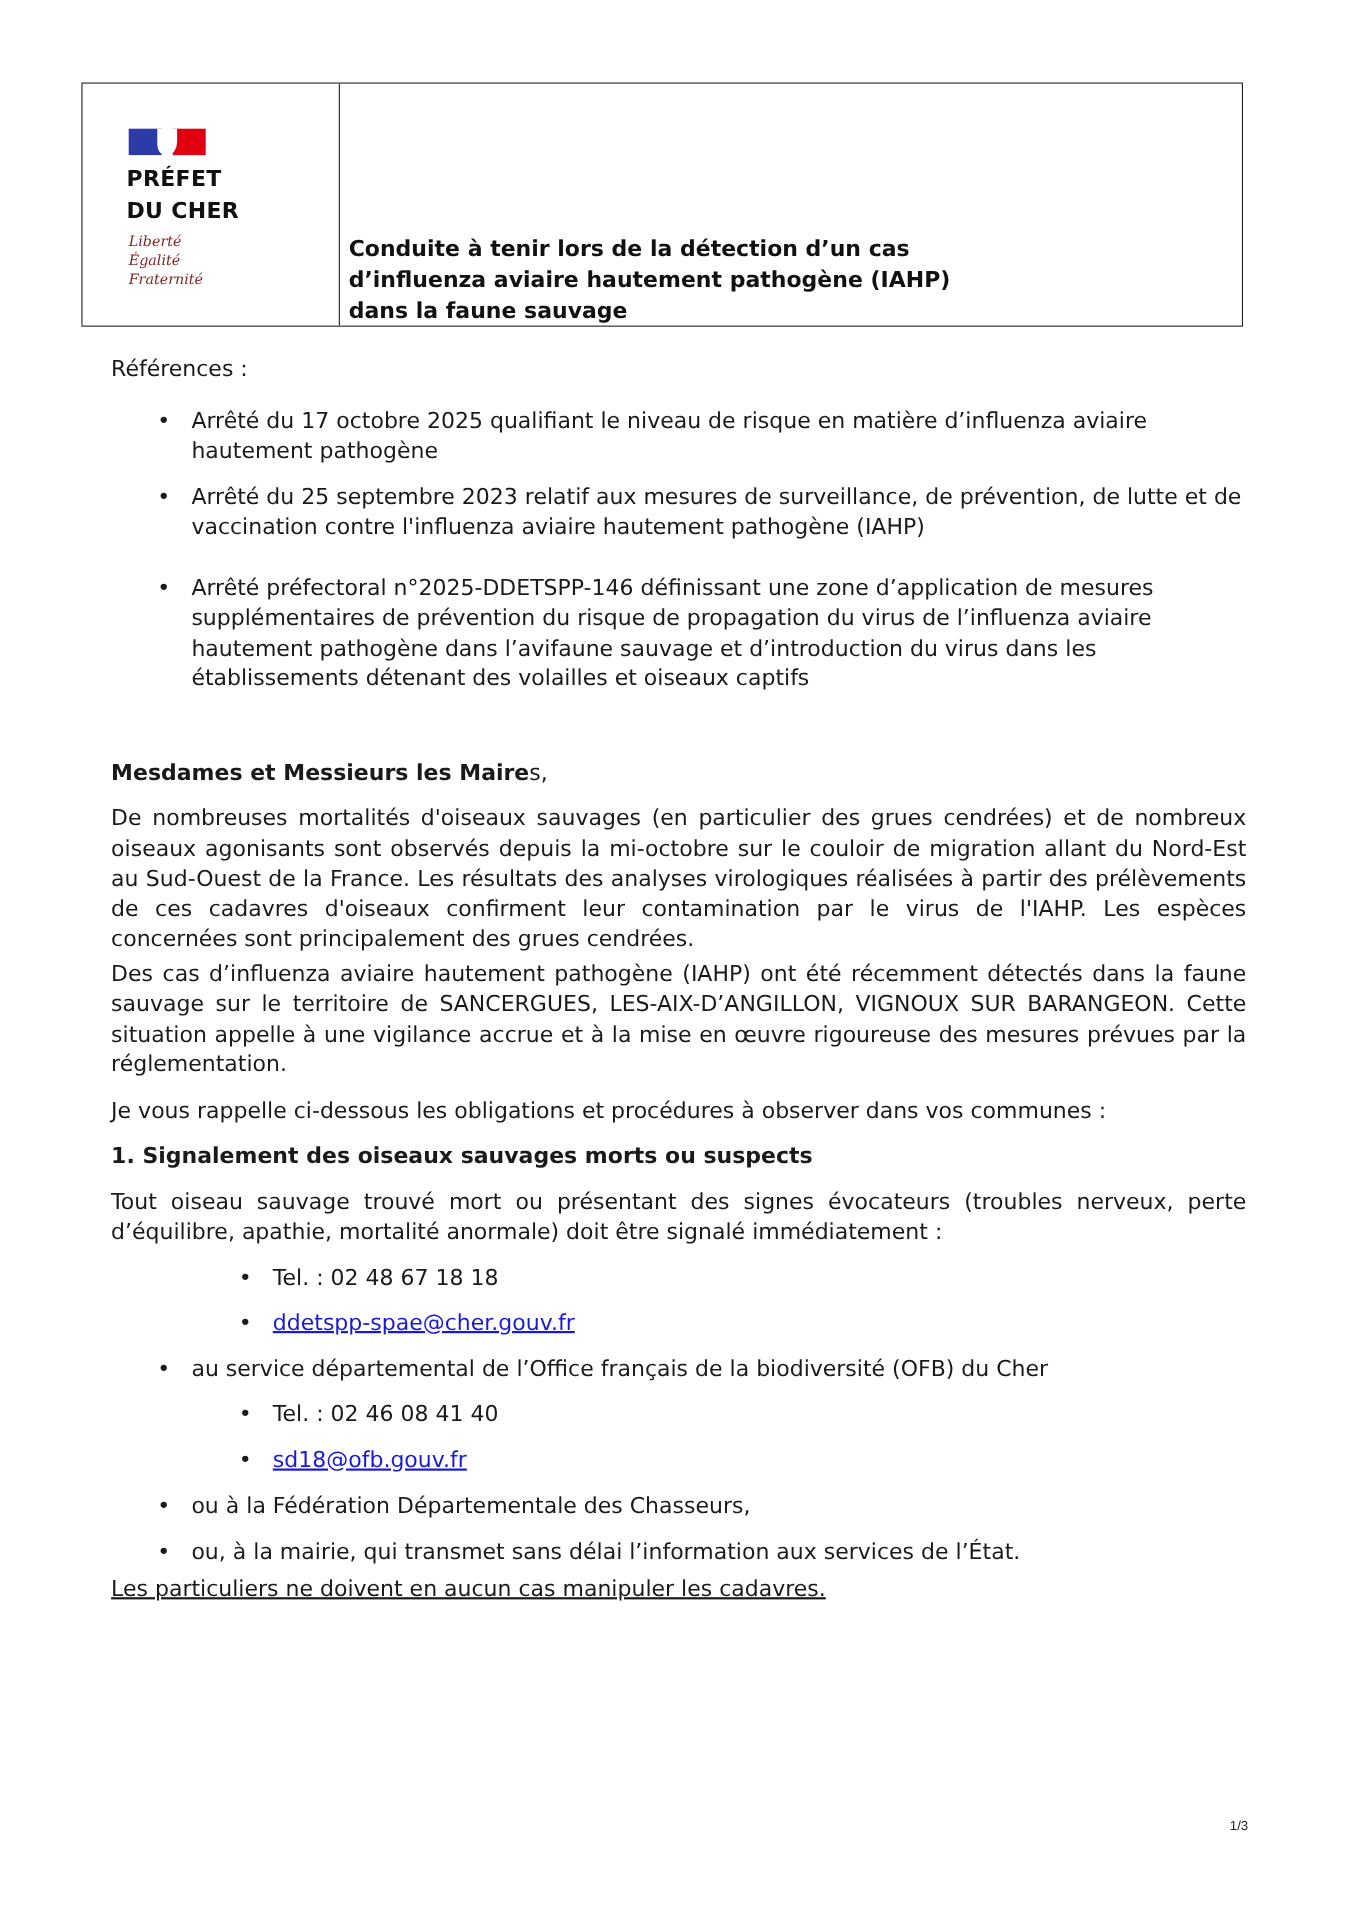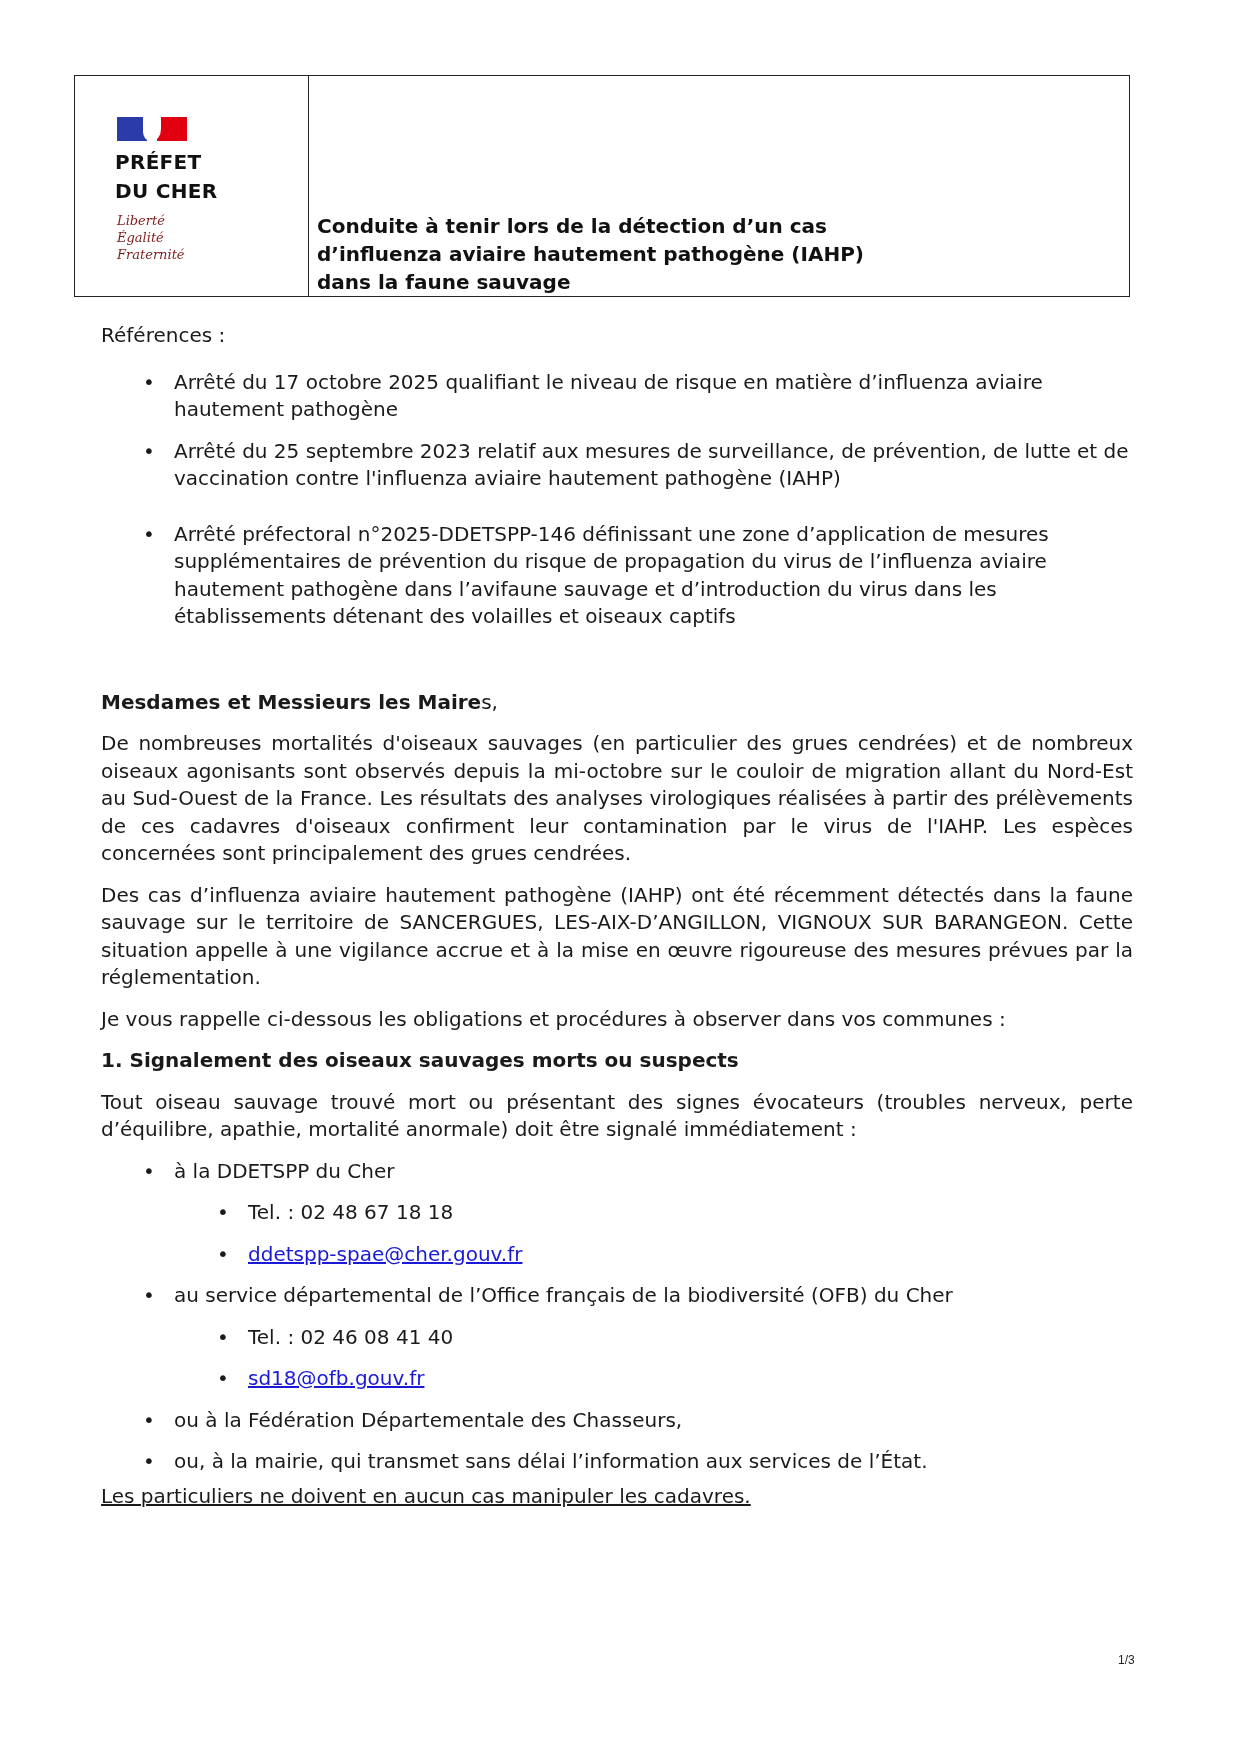--- a/index.html
+++ b/index.html
@@ -76,31 +76,26 @@
     <p class="p">Références :</p>
     <ul class="lvl1" style="margin-top:19px;">
       <li>Arrêté du 17 octobre 2025 qualifiant le niveau de risque en matière d’influenza aviaire hautement pathogène</li>
       <li style="margin-top:14px;">Arrêté du 25 septembre 2023 relatif aux mesures de surveillance, de prévention, de lutte et de vaccination contre l'influenza aviaire hautement pathogène (IAHP)</li>
       <li style="margin-top:28px;">Arrêté préfectoral n°2025-DDETSPP-146 définissant une zone d’application de mesures supplémentaires de prévention du risque de propagation du virus de l’influenza aviaire hautement pathogène dans l’avifaune sauvage et d’introduction du virus dans les établissements détenant des volailles et oiseaux captifs</li>
     </ul>
 
     <p class="p" style="margin-top:58px;"><span class="bold">Mesdames et Messieurs les Maire</span><span>s,</span></p>
 
     <p class="p just" style="margin-top:14px;">De nombreuses mortalités d'oiseaux sauvages (en particulier des grues cendrées) et de nombreux oiseaux agonisants sont observés depuis la mi-octobre sur le couloir de migration allant du Nord-Est au Sud-Ouest de la France. Les résultats des analyses virologiques réalisées à partir des prélèvements de ces cadavres d'oiseaux confirment leur contamination par le virus de l'IAHP. Les espèces concernées sont principalement des grues cendrées.</p>
-    <p class="p just" style="margin-top:14px;">Des cas d’influenza aviaire hautement pathogène (IAHP) ont été récemment détectés dans la faune sauvage sur le territoire de SANCERGUES, LES-AIX-D’ANGILLON, VIGNOUX SUR BARANGEON. Cette situation appelle à une vigilance accrue et à la mise en œuvre rigoureuse des mesures prévues par la réglementation.</p>
+    <p class="p just" style="margin-top:4px;">Des cas d’influenza aviaire hautement pathogène (IAHP) ont été récemment détectés dans la faune sauvage sur le territoire de SANCERGUES, LES-AIX-D’ANGILLON, VIGNOUX SUR BARANGEON. Cette situation appelle à une vigilance accrue et à la mise en œuvre rigoureuse des mesures prévues par la réglementation.</p>
     <p class="p" style="margin-top:14px;">Je vous rappelle ci-dessous les obligations et procédures à observer dans vos communes :</p>
 
     <p class="p bold" style="margin-top:14px;">1. Signalement des oiseaux sauvages morts ou suspects</p>
     <p class="p just" style="margin-top:14px;">Tout oiseau sauvage trouvé mort ou présentant des signes évocateurs (troubles nerveux, perte d’équilibre, apathie, mortalité anormale) doit être signalé immédiatement :</p>
 
-    <ul class="lvl1" style="margin-top:14px;">
-      <li>
-        <span>à la DDETSPP du Cher</span>
-      </li>
-    </ul>
     <ul class="lvl2" style="margin-top:14px;">
       <li>Tel. : 02 48 67 18 18</li>
       <li style="margin-top:14px;"><span class="link">ddetspp-spae@cher.gouv.fr</span></li>
     </ul>
     <ul class="lvl1" style="margin-top:14px;">
       <li>au service départemental de l’Office français de la biodiversité (OFB) du Cher</li>
     </ul>
     <ul class="lvl2" style="margin-top:14px;">
       <li>Tel. : 02 46 08 41 40</li>
       <li style="margin-top:14px;"><span class="link">sd18@ofb.gouv.fr</span></li>

